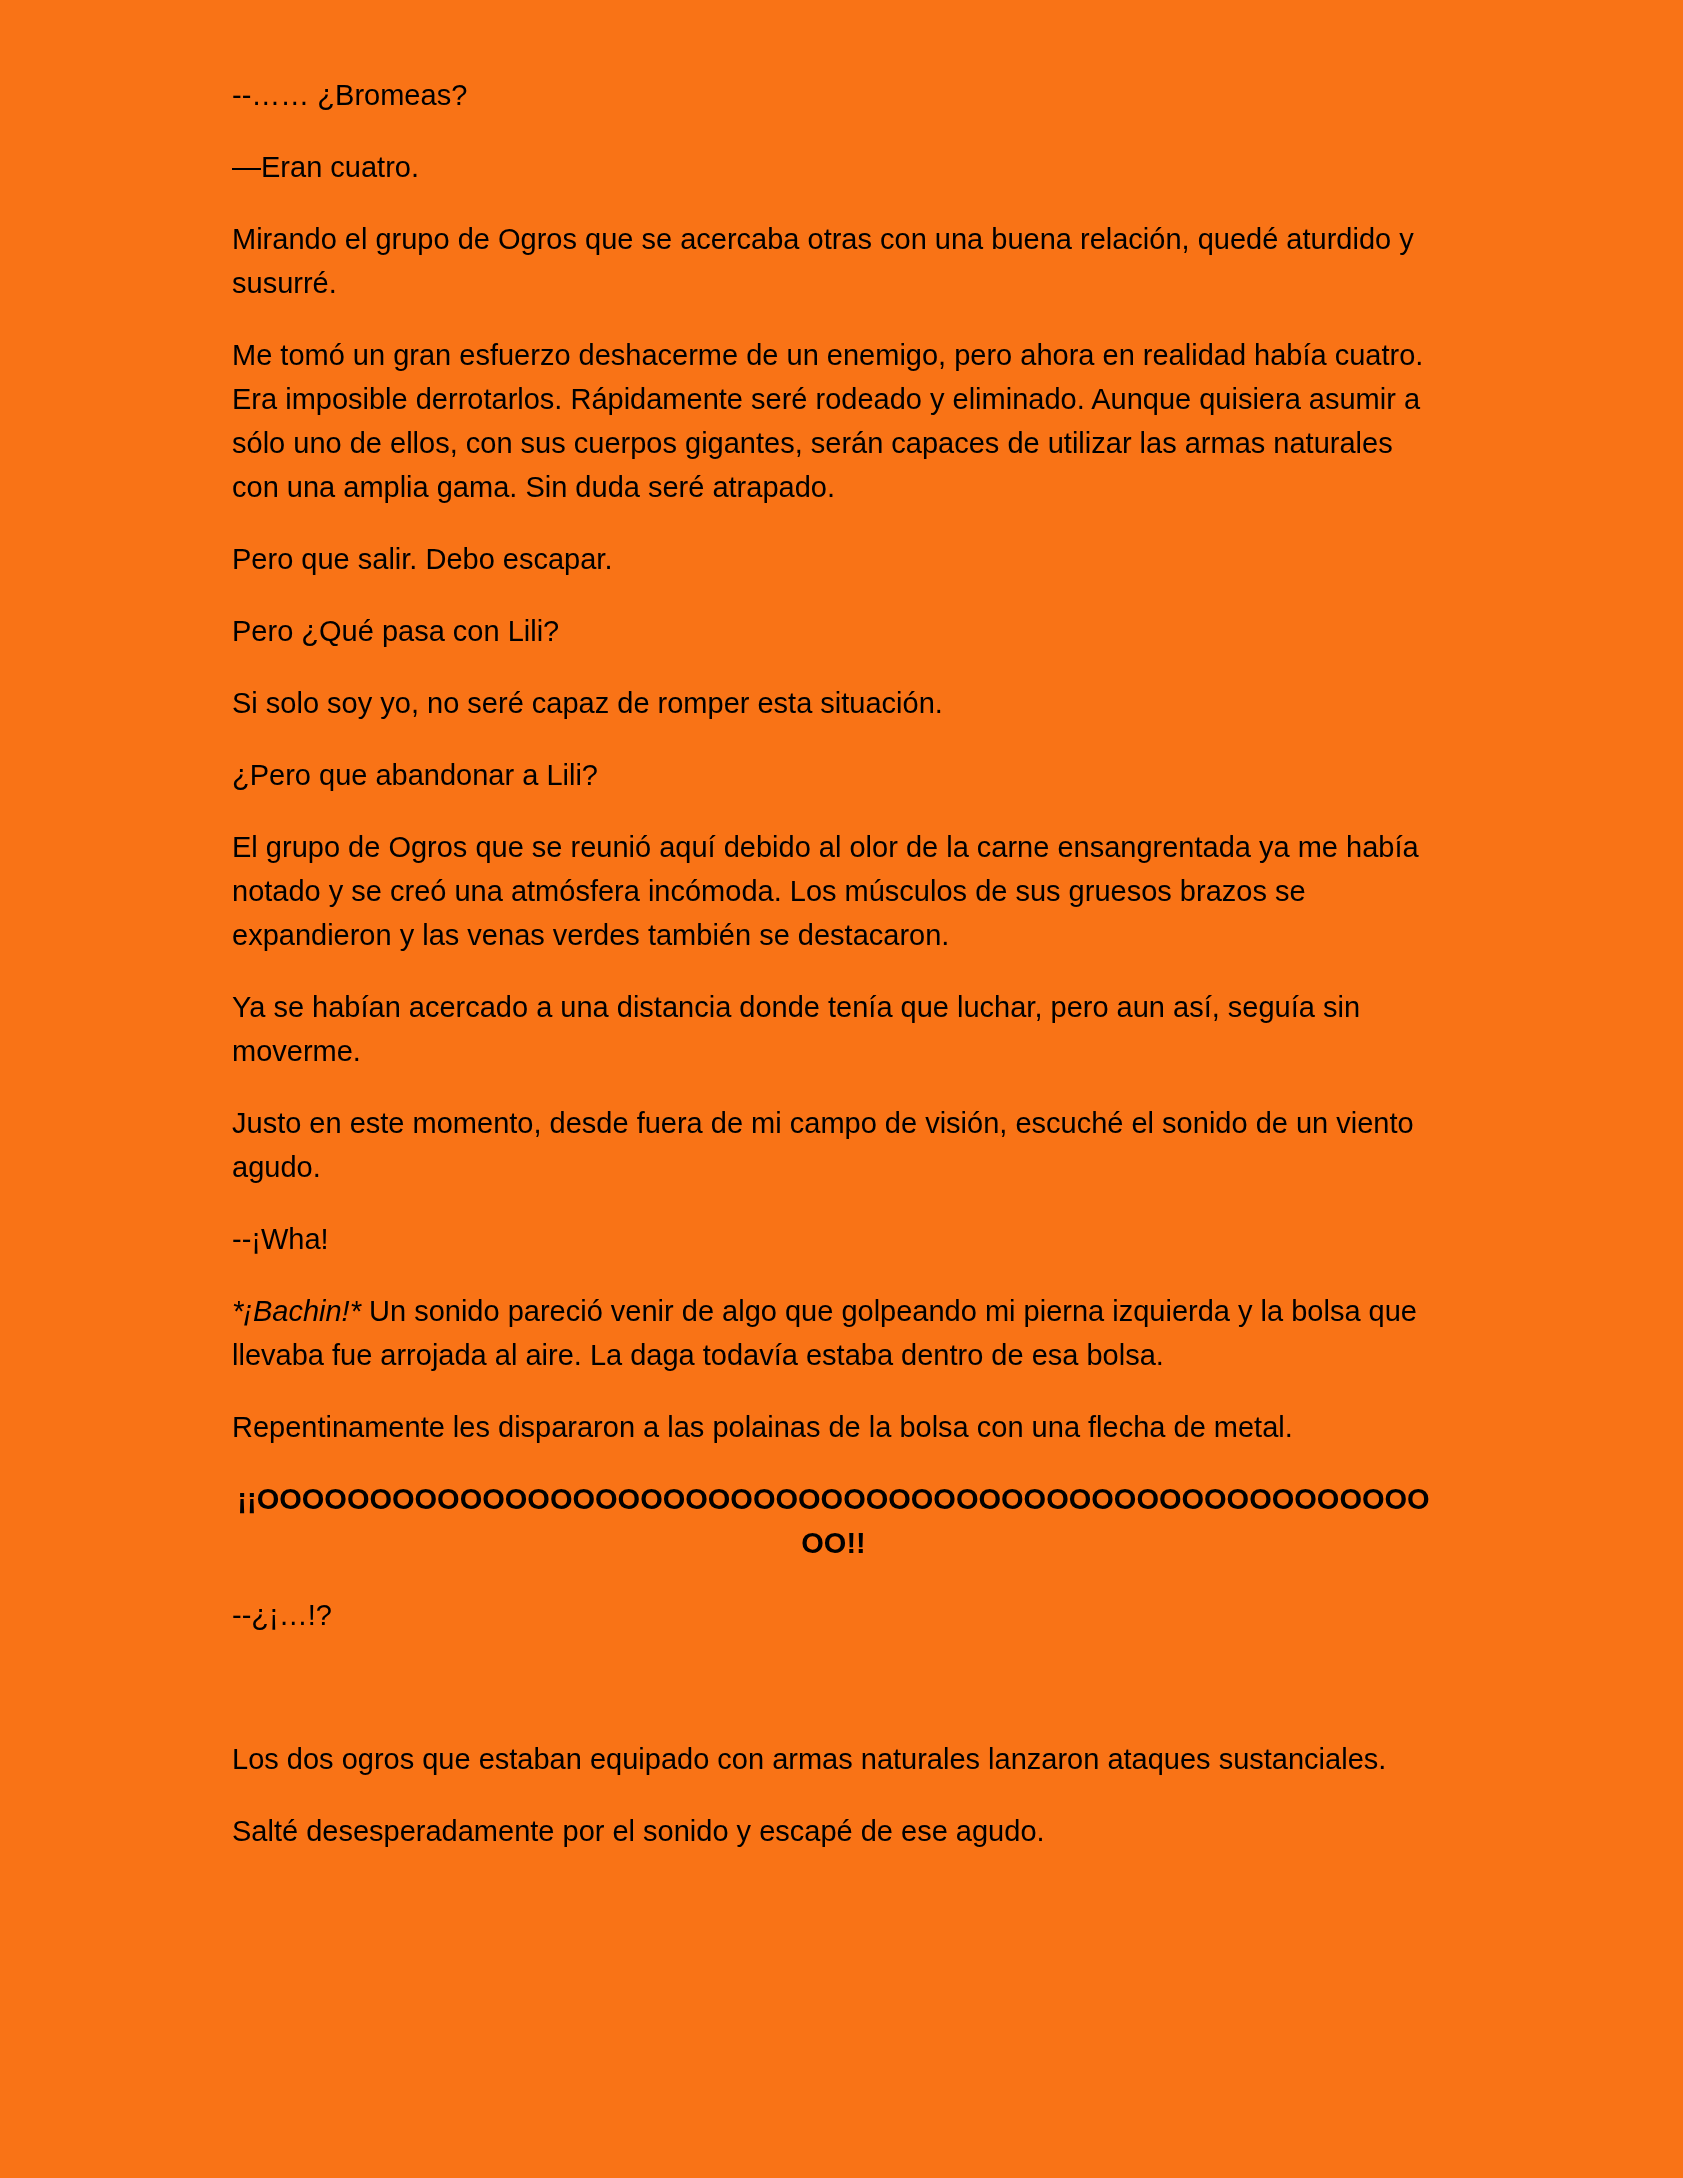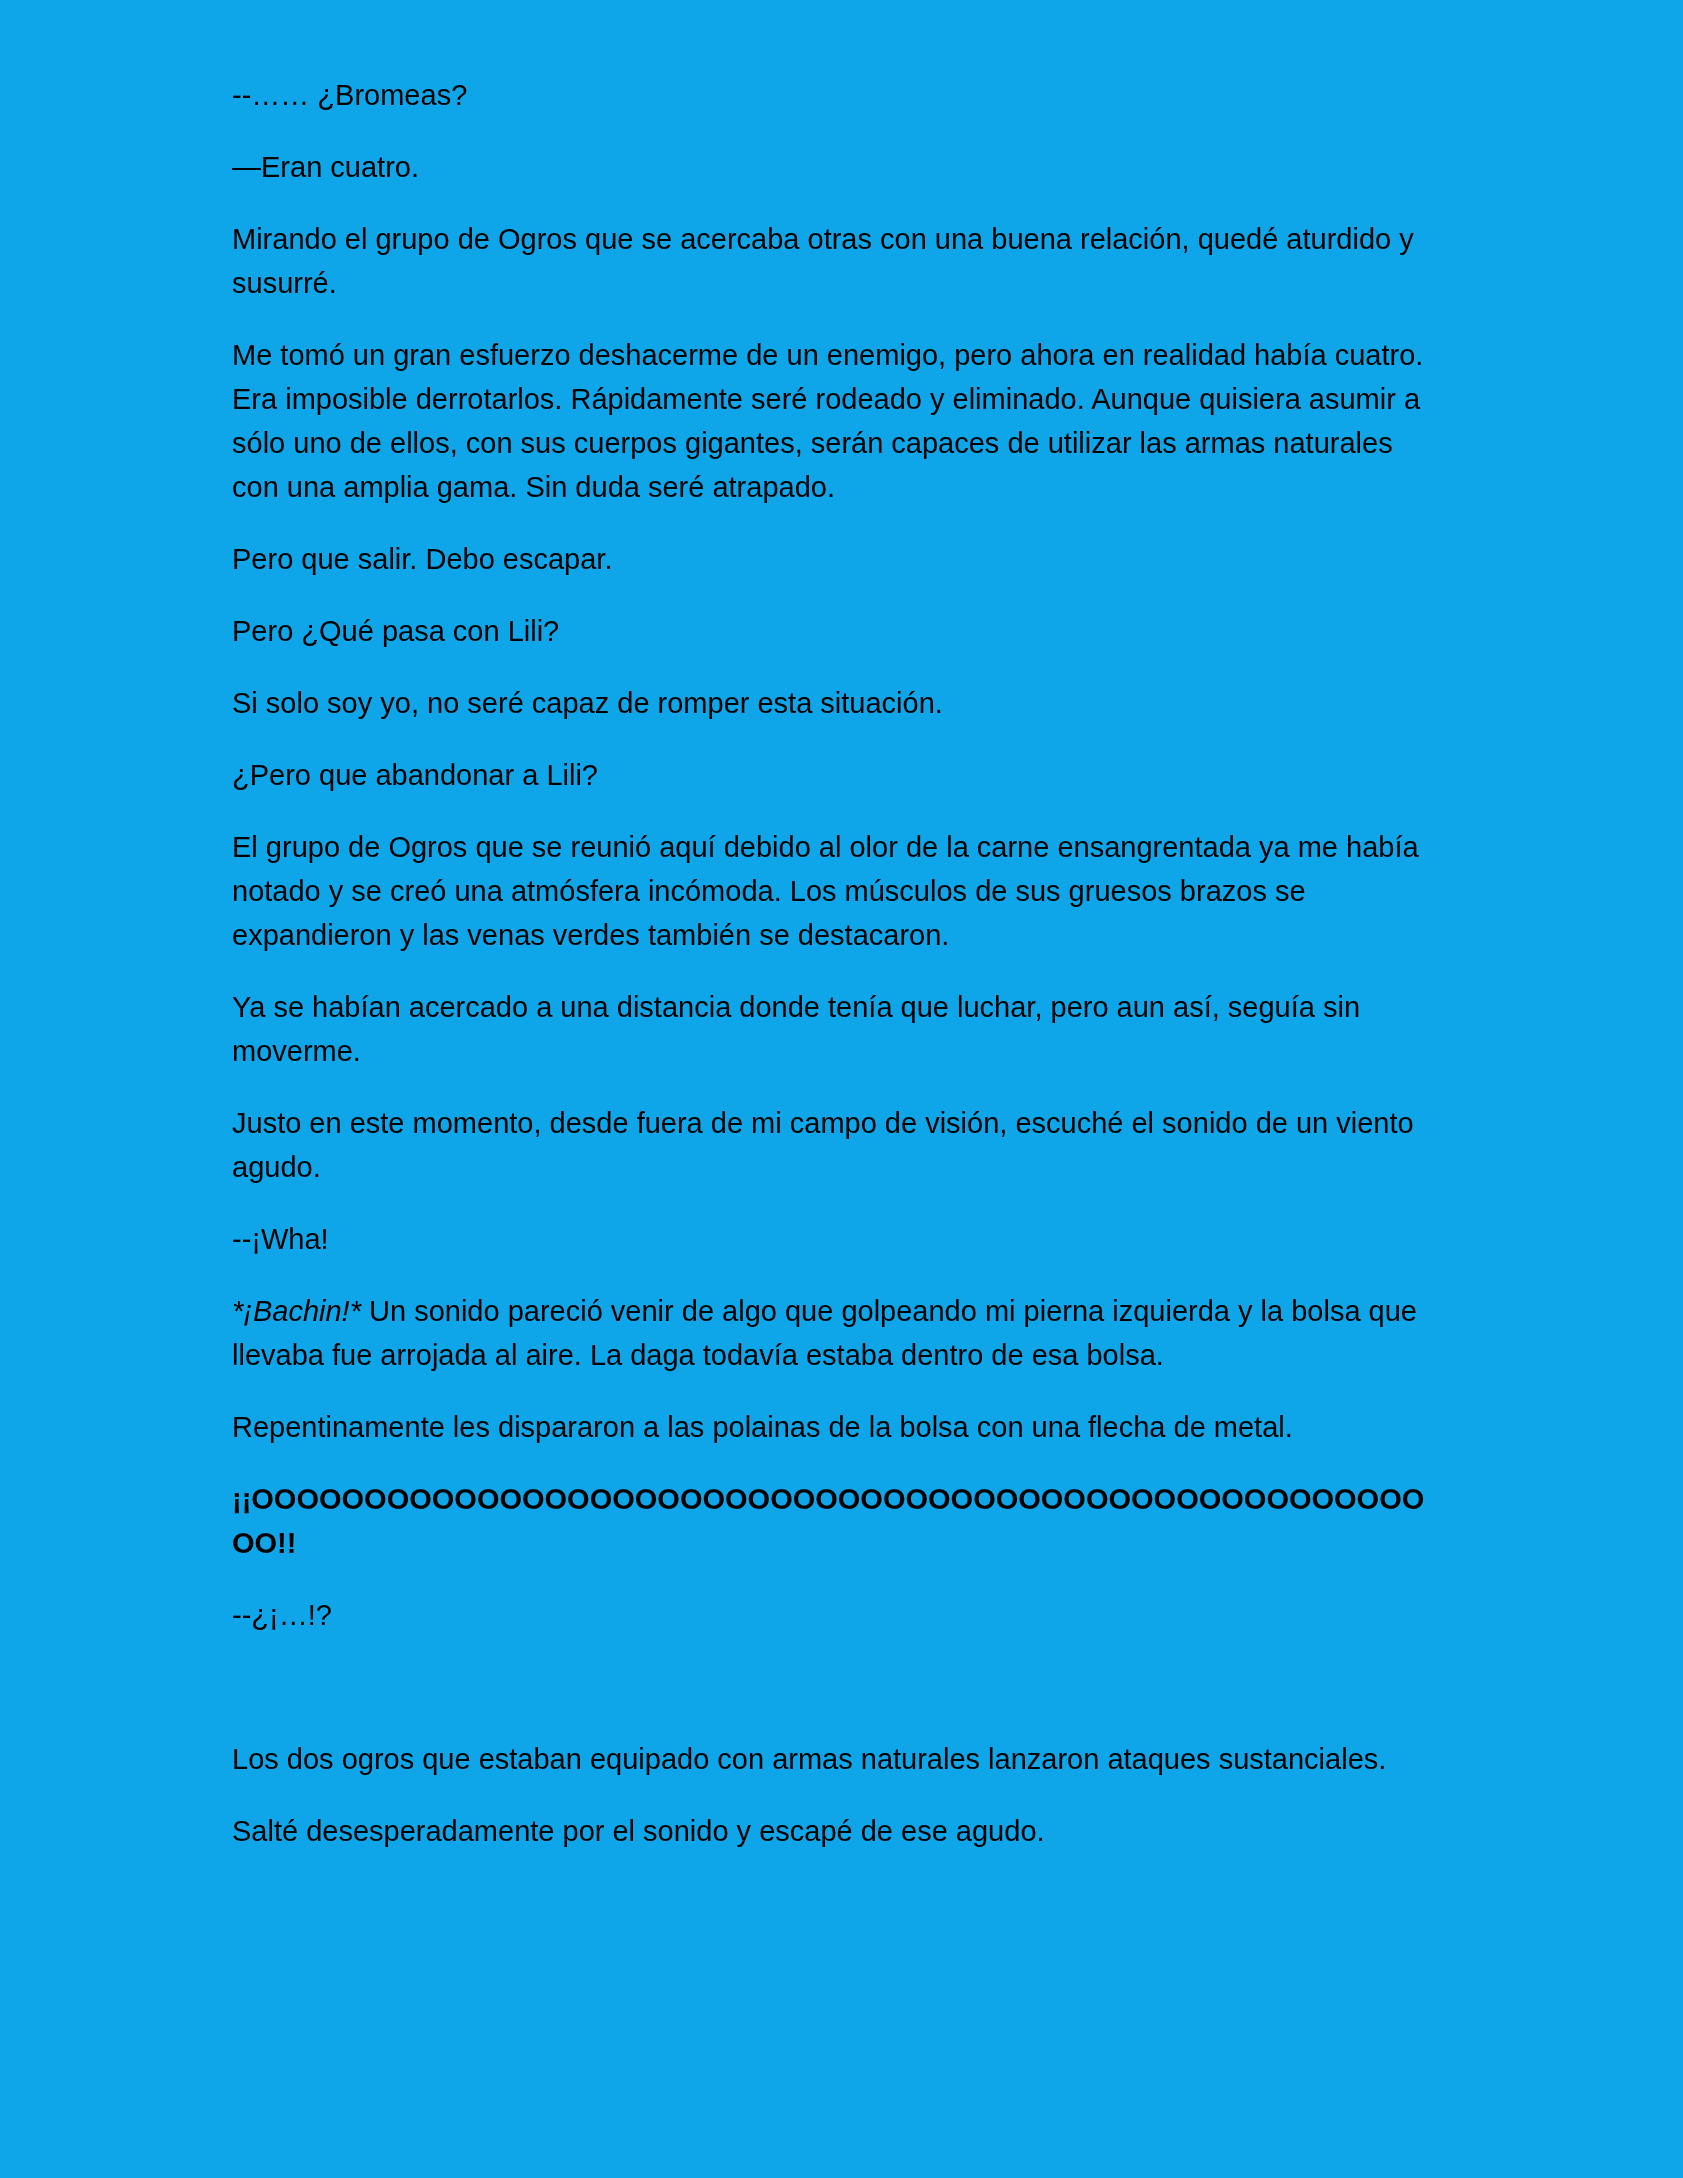--- a/index.html
+++ b/index.html
@@ -10,35 +10,36 @@
   body {
     width: 1683px;
     height: 2178px;
     position: relative;
   }
   .page {
     box-sizing: border-box;
     width: 1683px;
     height: 2178px;
     padding: 73px 248px 40px 232px;
-    background: #0ea5e9;
+    background: #f97316;
     color: #000000;
     font-family: "Liberation Sans", "DejaVu Sans", sans-serif;
     font-size: 29px;
     line-height: 44px;
     overflow: hidden;
   }
   .para {
     margin: 0 0 28px 0;
     min-height: 44px;
     white-space: normal;
   }
   .scream {
     font-weight: bold;
     word-break: break-all;
+    text-align: center;
   }
   .sfx {
     font-style: italic;
   }
 </style>
 </head>
 <body>
 
 <div class="page">
   <p class="para">--…… ¿Bromeas?</p>

